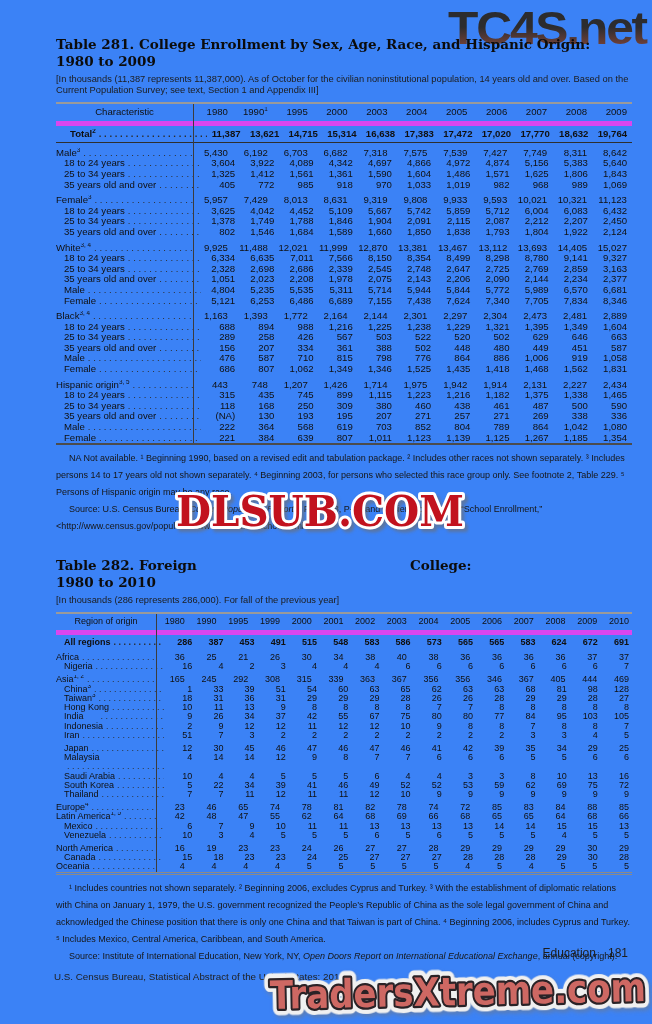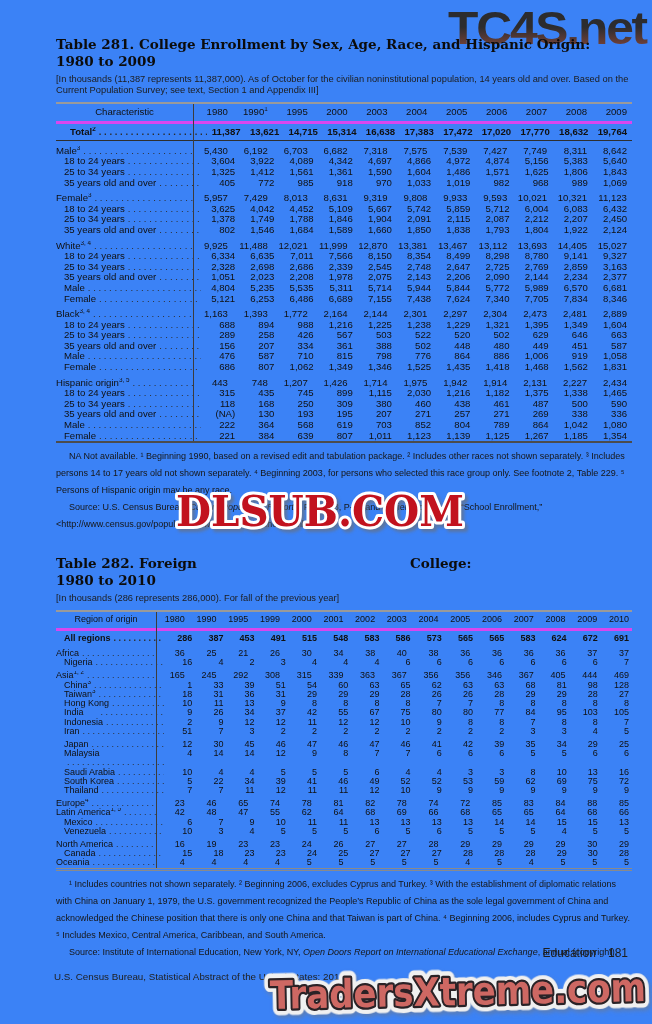--- a/index.html
+++ b/index.html
@@ -5,21 +5,21 @@
   html,body{margin:0;padding:0;background:#e8e8e8;}
   .page{position:relative;width:652px;height:1024px;background:#3b82f6;overflow:hidden;
         font-family:"Liberation Sans",sans-serif;color:#161616;margin:0 auto;}
   .doc{position:absolute;left:56px;top:36px;width:576px;}
   .ttl{font-family:"DejaVu Serif",serif;font-weight:bold;font-size:13.5px;line-height:17px;color:#0c0c0c;}
   .headnote{font-size:9.3px;line-height:10.8px;margin:4px 0 6px 0;color:#1c1c1c;}
   
   .tbl{position:relative;border-top:2px solid #9a9a9a;font-size:9.6px;line-height:10.6px;color:#101010;}
   #t281{border-bottom:2px solid #4c4c4c;}
   #t282{font-size:9px;line-height:9.3px;border-bottom:3px double #8a8a8a;}
-  .thead{display:flex;border-bottom:3px solid #d946ef;padding:3px 0 4px 0;}
+  .thead{display:flex;border-bottom:5px solid #d946ef;padding:3px 0 4px 0;}
   .lhead{text-align:center;align-self:center;overflow:hidden;}
   #t281 .lcell,#t281 .lhead{width:137px;flex:none;}
   #t282 .lcell,#t282 .lhead{width:100px;flex:none;}
   .lcell{display:flex;overflow:hidden;}
   .vcell{flex:1;text-align:right;padding-right:5px;overflow:hidden;}
   #t282 .vcell{padding-right:3px;}
   .trow{display:flex;}
   .gap{margin-top:5px;}
   #t282 .gap{margin-top:3.5px;}
   .major{padding:2.5px 0;}
@@ -458,21 +458,21 @@
         <div class="trow">
           <div class="lcell" style="padding-left: 8px;">
             <span>18 to 24 years</span>
             <span class="dots"> . . . . . . . . . . . . . . . . . . . . . . . . . . . . . . . . . . . . . . . . . . . . . . . . . . . . . . . . . . . .</span>
           </div>
           <div class="vcell">315</div>
           <div class="vcell">435</div>
           <div class="vcell">745</div>
           <div class="vcell">899</div>
           <div class="vcell">1,115</div>
-          <div class="vcell">2,030</div>
+          <div class="vcell">1,223</div>
           <div class="vcell">1,216</div>
           <div class="vcell">1,182</div>
           <div class="vcell">1,375</div>
           <div class="vcell">1,338</div>
           <div class="vcell">1,465</div>
         </div>
         <div class="trow">
           <div class="lcell" style="padding-left: 8px;">
             <span>25 to 34 years</span>
             <span class="dots"> . . . . . . . . . . . . . . . . . . . . . . . . . . . . . . . . . . . . . . . . . . . . . . . . . . . . . . . . . . . .</span>

